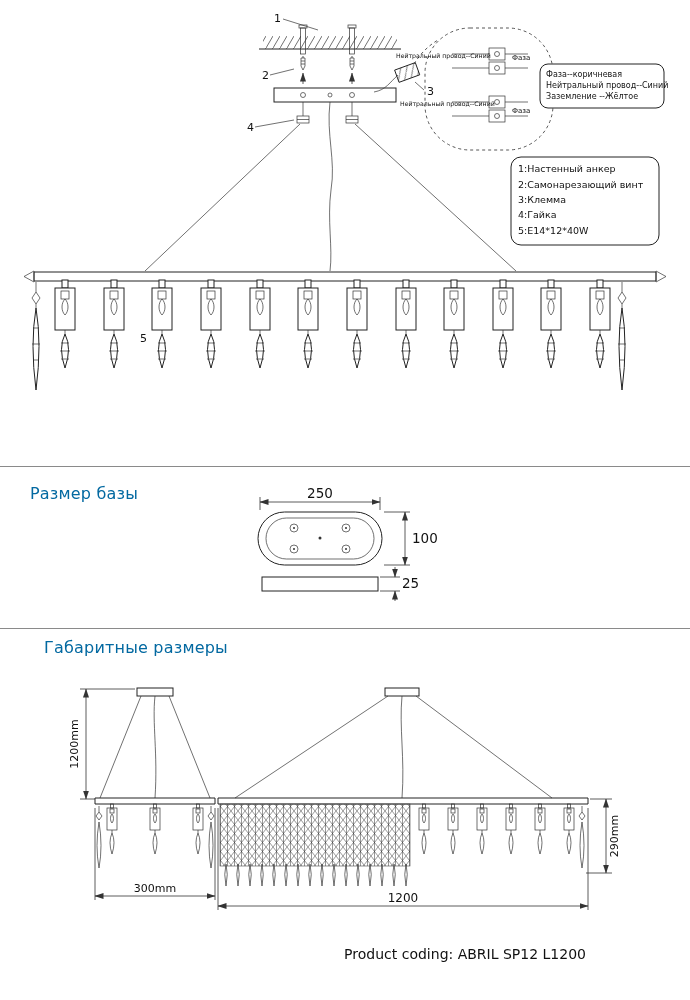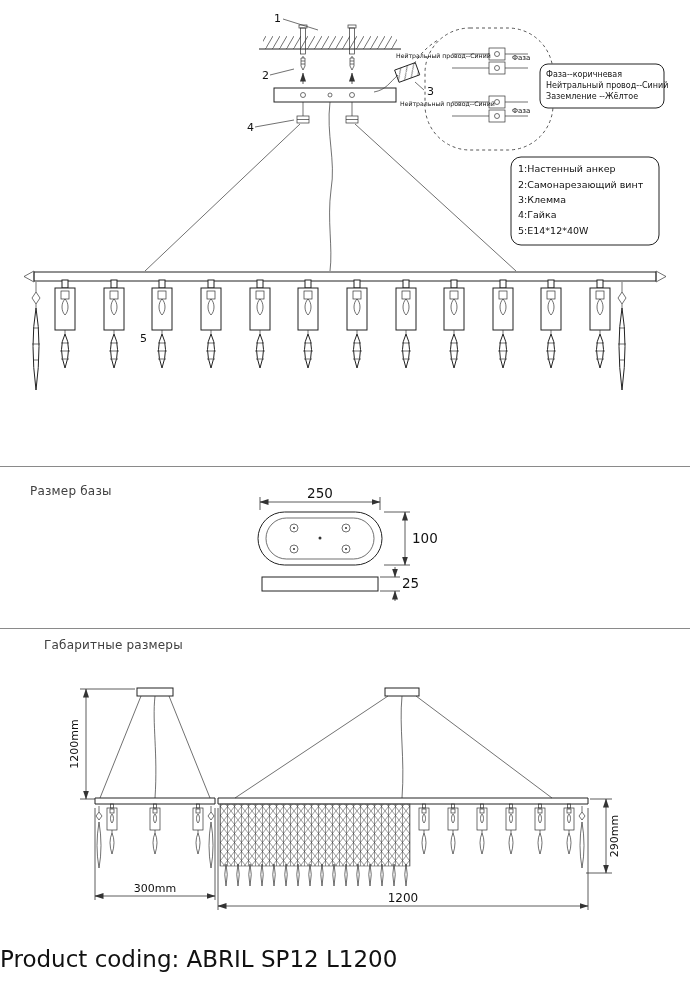--- a/index.html
+++ b/index.html
@@ -5,22 +5,22 @@
   html,body{margin:0;padding:0;background:#fff;}
   .page{position:relative;width:690px;height:1000px;background:#fff;font-family:"DejaVu Sans",sans-serif;overflow:hidden;}
   svg{position:absolute;left:0;}
   svg text{font-family:"DejaVu Sans",sans-serif;fill:#111;}
   .ln{stroke:#222;stroke-width:1;fill:none;}
   .thin{stroke:#333;stroke-width:0.7;fill:none;}
   .dim{stroke:#333;stroke-width:0.8;fill:none;}
   .dash{stroke:#444;stroke-width:0.9;fill:none;stroke-dasharray:3 3;}
   .wfill{fill:#fff;stroke:#222;stroke-width:1;}
   .divider{position:absolute;left:0;width:690px;border-top:1px solid #8a8a8a;height:0;}
-  .section-title{position:absolute;font-size:12px;color:#404040;letter-spacing:0.2px;}
-  .footer{position:absolute;top:946px;left:0;width:586px;text-align:left;font-size:23px;color:#111;}
+  .section-title{position:absolute;font-size:16px;color:#0369a1;letter-spacing:0.2px;}
+  .footer{position:absolute;top:946px;left:0;width:586px;text-align:right;font-size:14px;color:#111;}
 </style>
 </head>
 <body>
 
 <div class="page">
 
   <svg style="top:0" width="690" height="465" viewBox="0 0 690 465">
     <defs>
       <marker id="arr" markerWidth="9" markerHeight="7" refX="8.5" refY="3" orient="auto-start-reverse" markerUnits="userSpaceOnUse">
         <path d="M0,0 L9,3 L0,6 z" fill="#333"></path>

